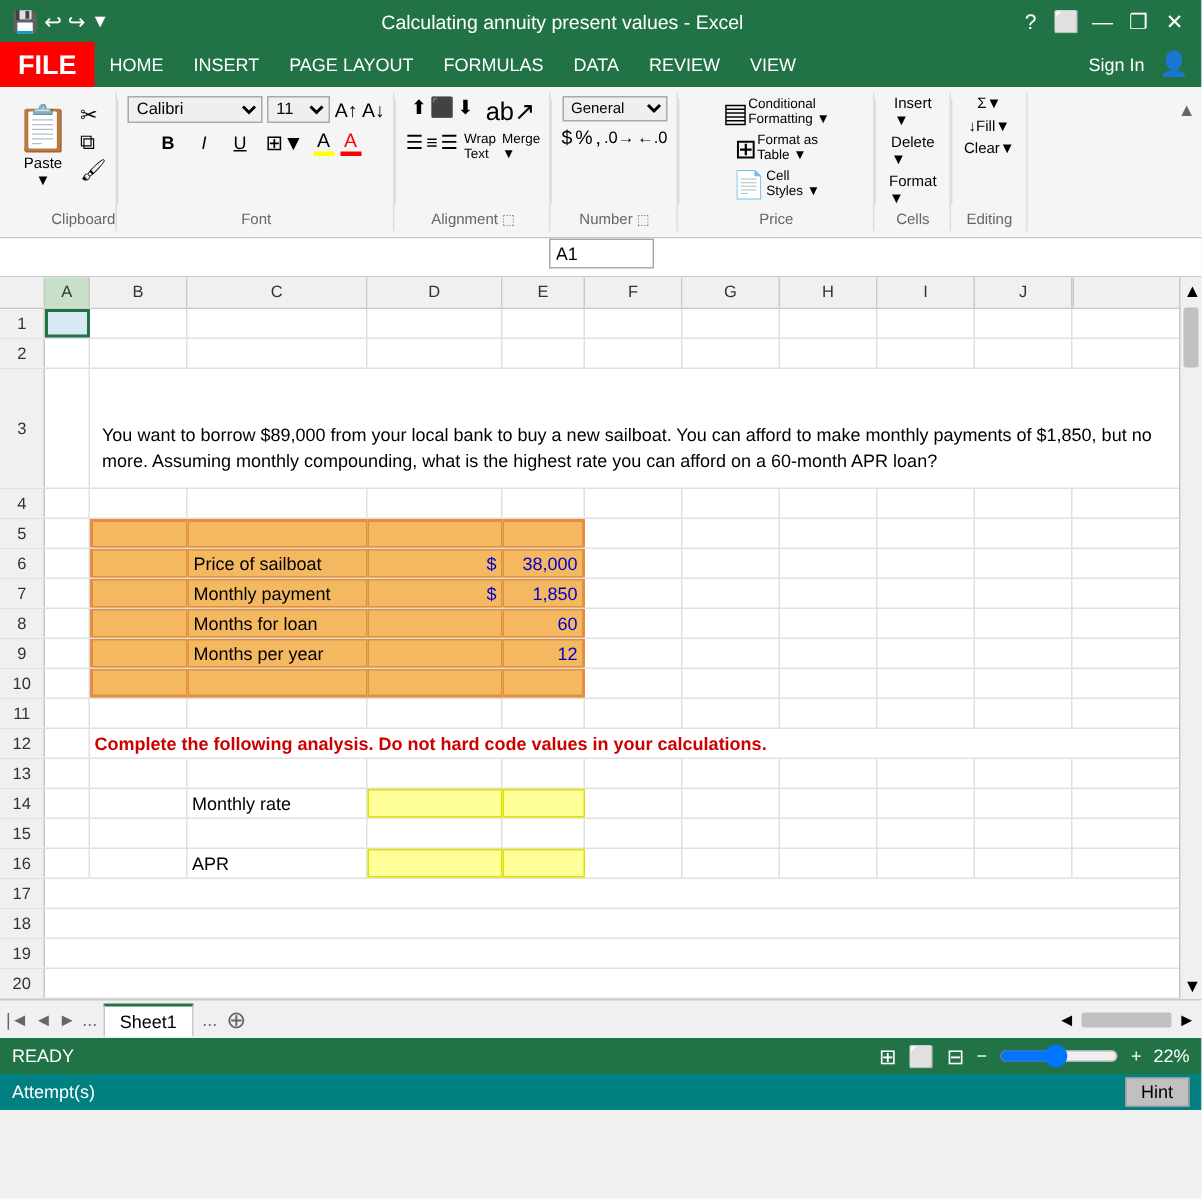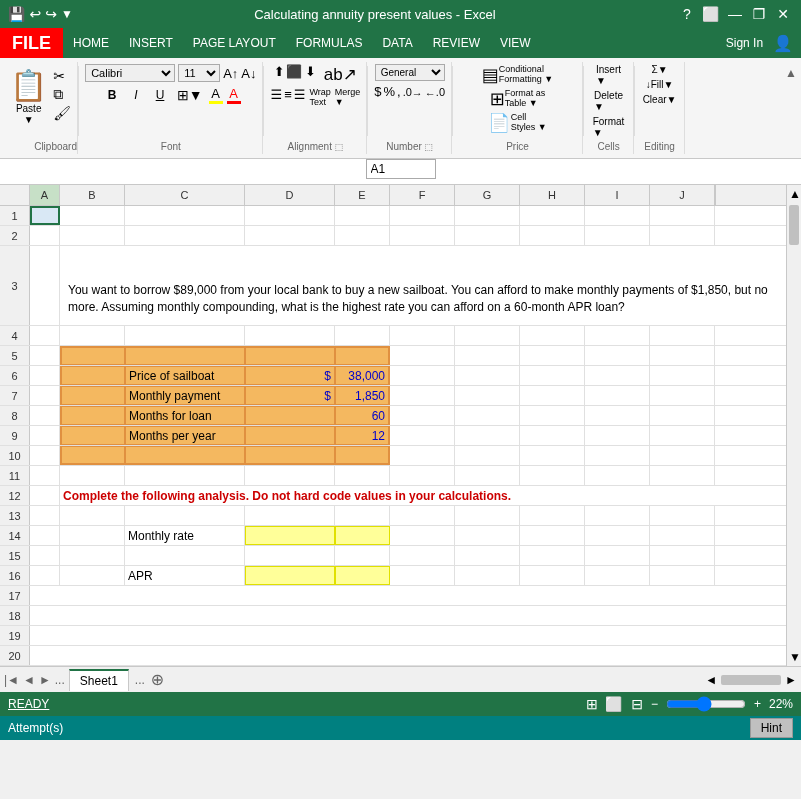--- a/index.html
+++ b/index.html
@@ -64,21 +64,21 @@
 
     
     #sheet-tabs { background: #f0f0f0; border-top: 1px solid #c8c8c8; display: flex; align-items: center; height: 26px; padding: 0 4px; gap: 4px; }
     .nav-arrow { font-size: 12px; cursor: pointer; color: #666; }
     .sheet-tab { background: white; border: 1px solid #c8c8c8; border-bottom: none; padding: 3px 10px; font-size: 12px; cursor: pointer; }
     .sheet-tab.active { border-top: 2px solid #217346; }
     .add-sheet { font-size: 16px; color: #666; cursor: pointer; }
 
     
     #status-bar { background: #217346; color: white; display: flex; align-items: center; height: 24px; padding: 0 8px; font-size: 12px; }
-    #status-text { margin-right: auto; text-decoration: underline; }
+    #status-text { margin-right: auto; }
     .status-icons { display: flex; gap: 8px; align-items: center; }
 
     
     #attempt-bar { background: #008080; color: white; display: flex; align-items: center; height: 24px; padding: 0 8px; font-size: 12px; }
     #attempt-text { margin-right: auto; }
     #hint-btn { background: #c0c0c0; color: black; border: 1px solid #999; padding: 2px 10px; font-size: 12px; cursor: pointer; }
 
     
     .w-col-a { width: 30px; }
     .w-col-b { width: 65px; }

